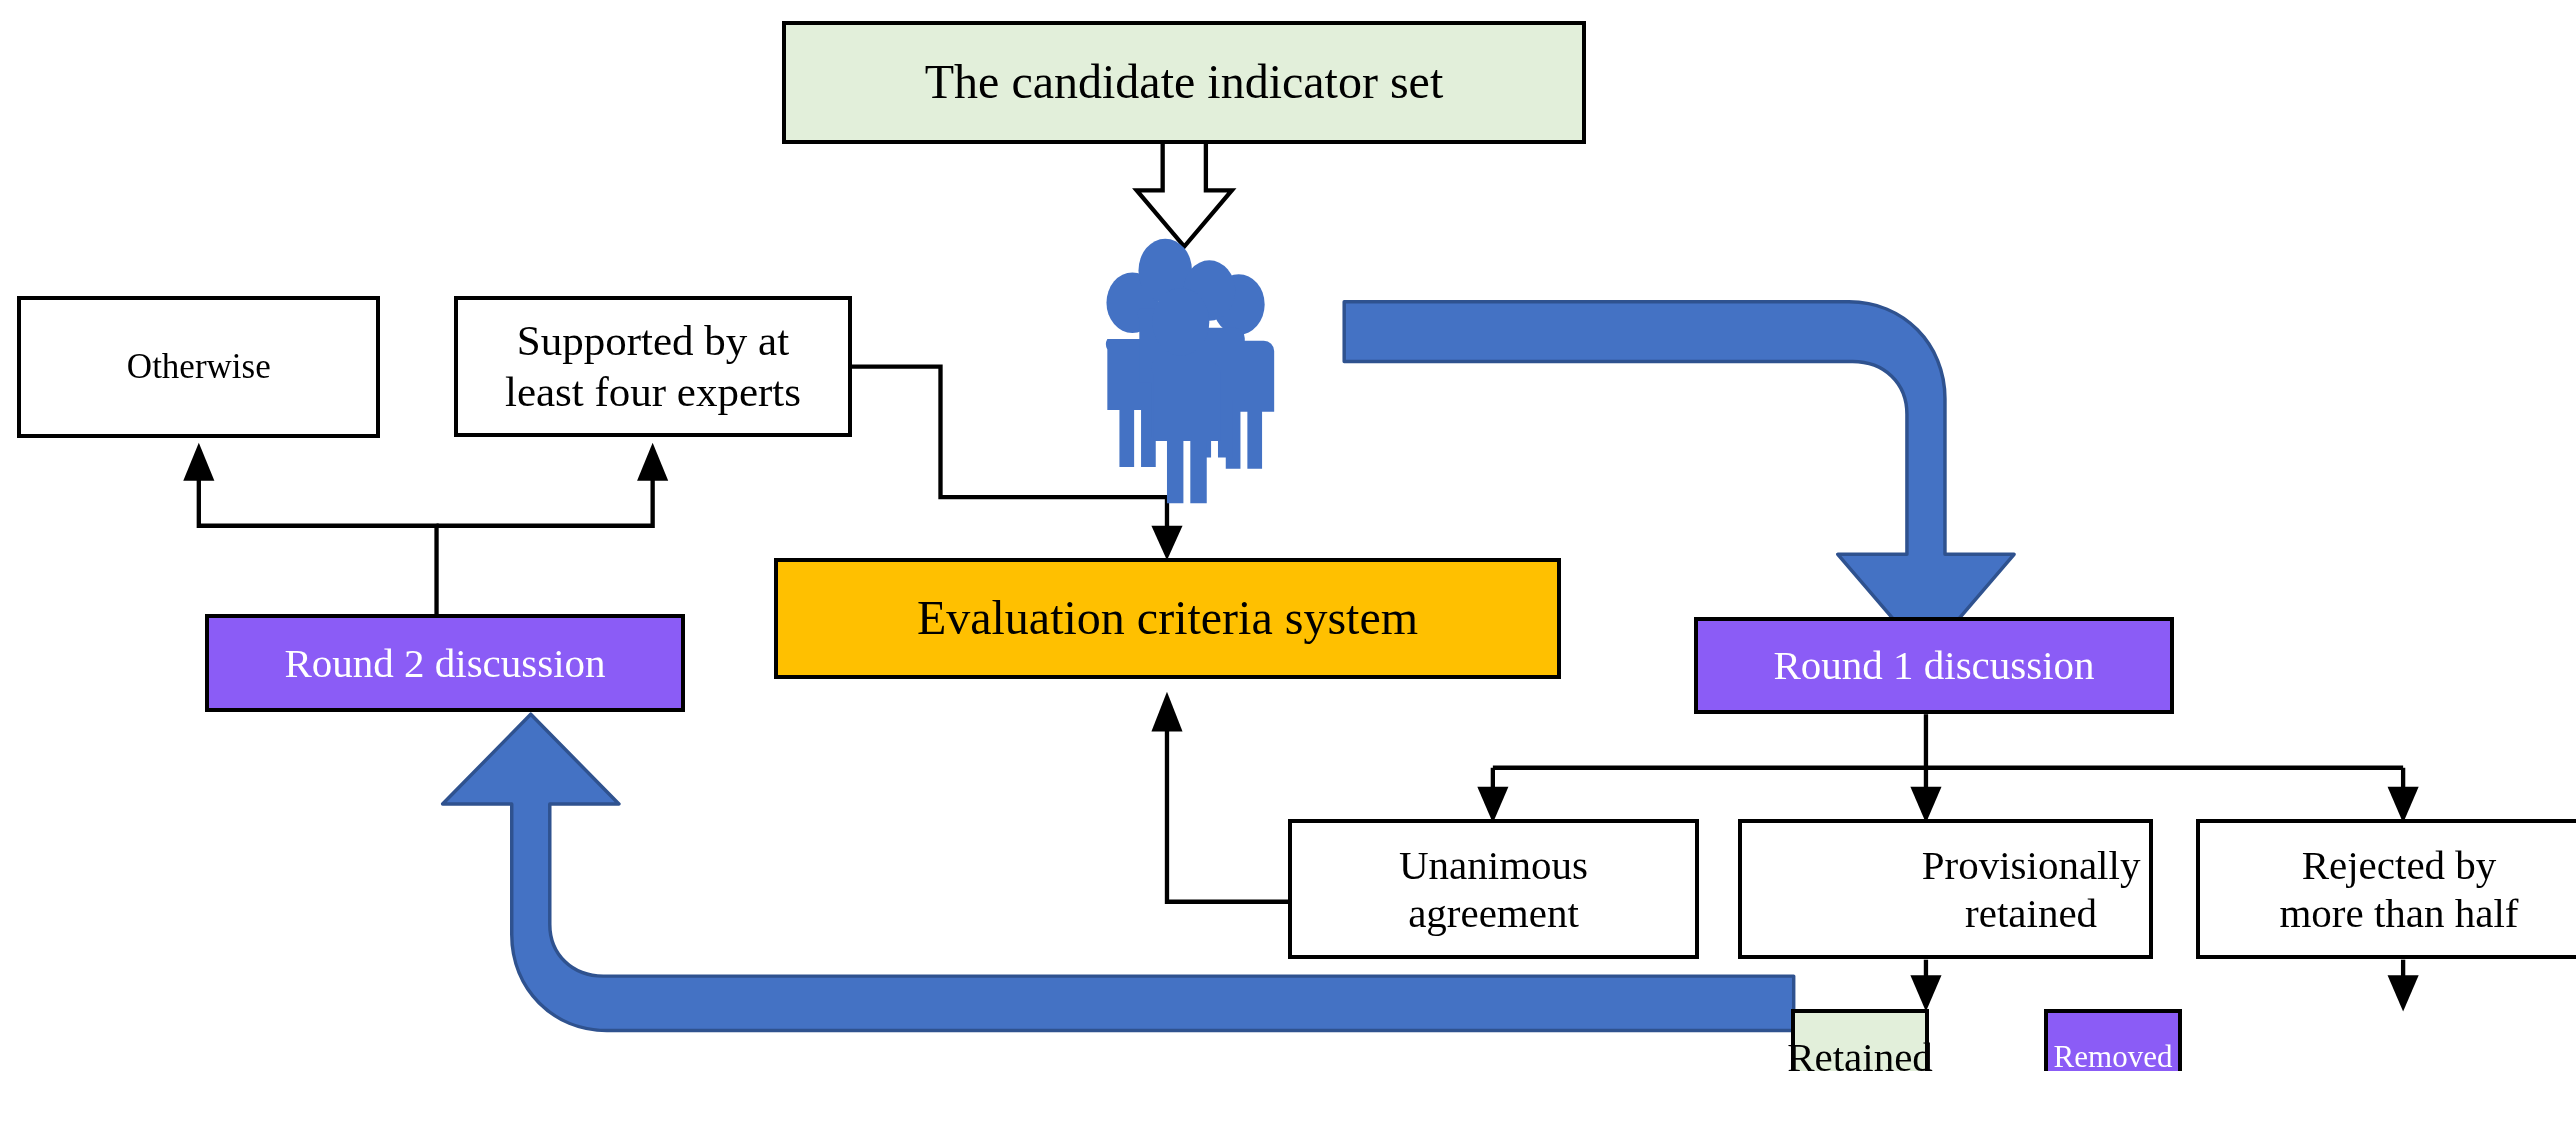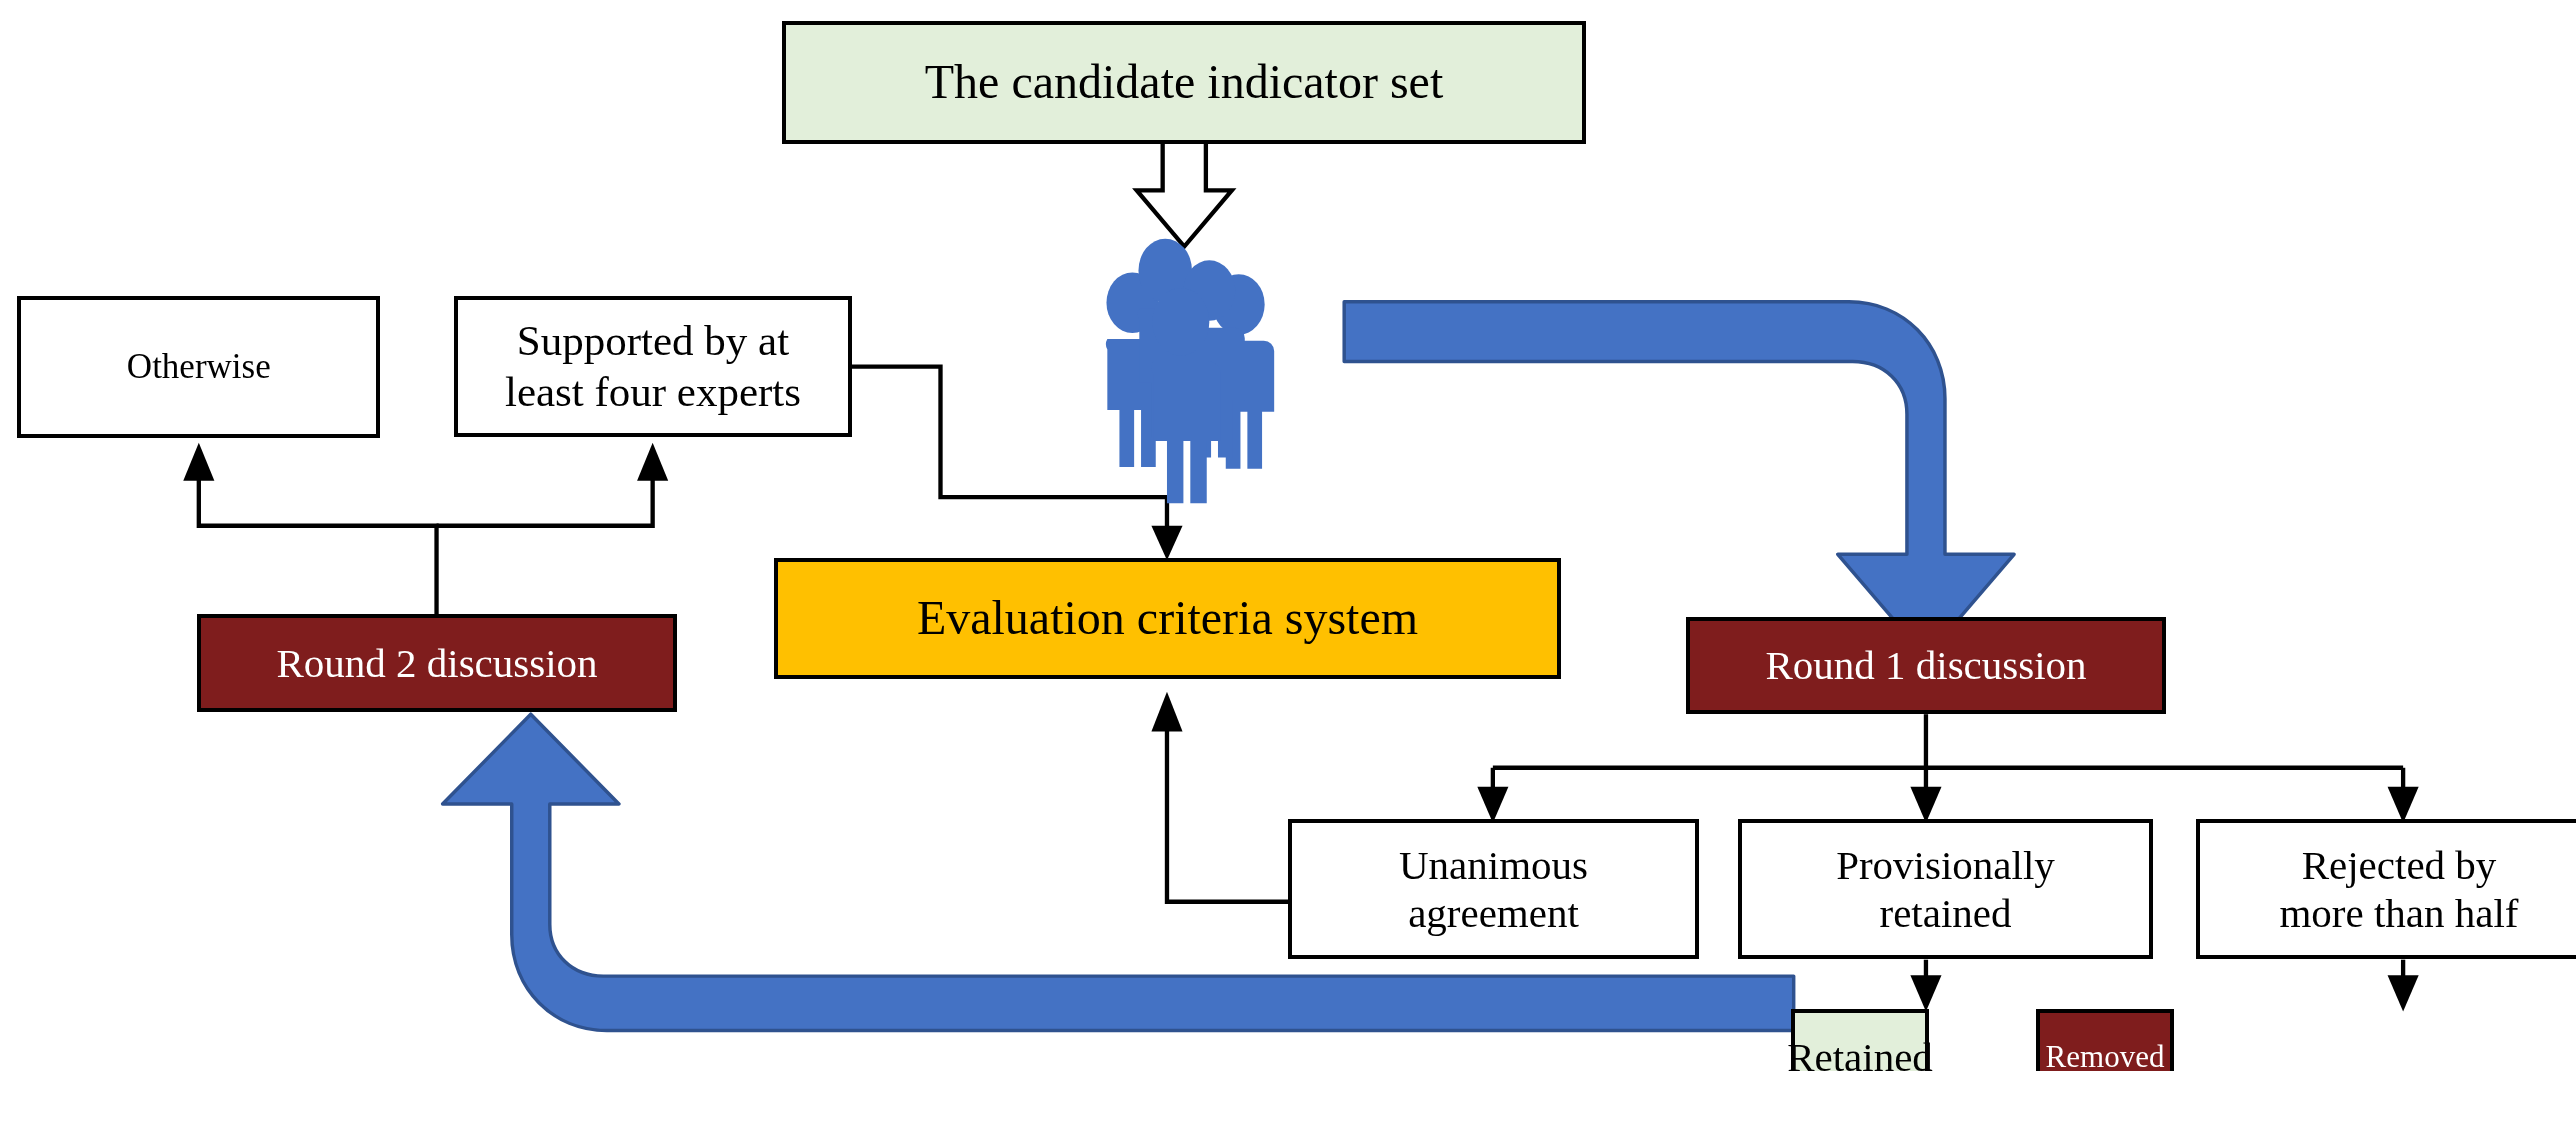--- a/index.html
+++ b/index.html
@@ -31,21 +31,21 @@
     background: #ffffff;
     z-index: 5;
   }
   .node .lbl {
     display: block;
     padding: 0 8.6px;
     white-space: pre-line;
   }
   .green { background: #E2EFDA; }
   .orange { background: #FFC000; }
-  .blue   { background: #7f1d1d; color: #ffffff; }
+  .blue   { background: #8b5cf6; color: #ffffff; margin-left: 8px; }
   .white  { background: #ffffff; }
 
   svg.layer {
     position: absolute;
     left: 0;
     top: 0;
     width: 2576px;
     height: 1131px;
     overflow: visible;
   }
@@ -194,21 +194,21 @@
 
   <div class="node blue" style="left:1686px; top:617px; width:480px; height:97px; font-size:41px;">
     <span class="lbl">Round 1 discussion</span>
   </div>
 
   <div class="node white" style="left:1288px; top:819px; width:411px; height:140px; font-size:41px;">
     <span class="lbl">Unanimous
 agreement</span>
   </div>
 
-  <div class="node white" style="left:1738px; top:819px; width:415px; height:140px; font-size:41px;">
+  <div class="node white" style="left:1738px; top:819px; width:415px; height:140px; font-size:41px;justify-content:flex-end;">
     <span class="lbl">Provisionally
 retained</span>
   </div>
 
   <div class="node white" style="left:2196px; top:819px; width:406px; height:140px; font-size:41px;">
     <span class="lbl">Rejected by
 more than half</span>
   </div>
 
   <div class="node green" style="left:1791px; top:1009px; width:138px; height:96px; font-size:41px;">

